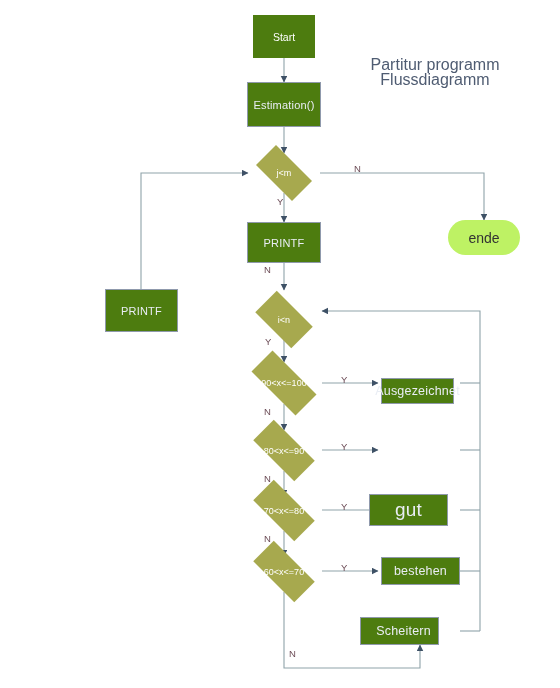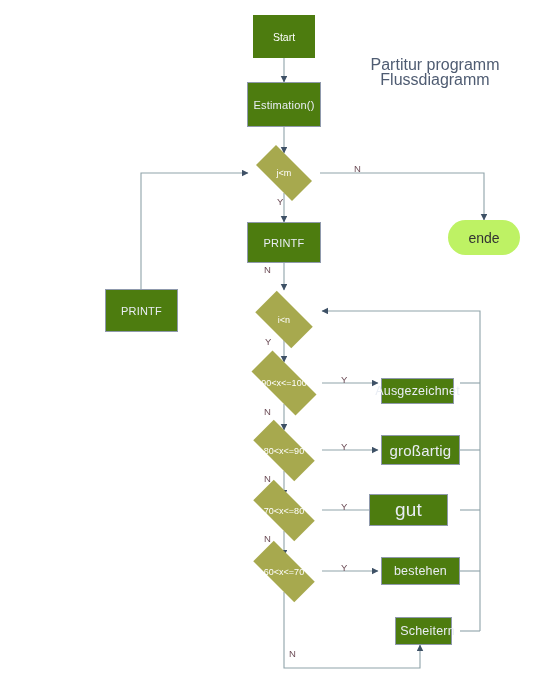--- a/index.html
+++ b/index.html
@@ -155,33 +155,30 @@
 
   <div class="dia" style="left:243px;top:551px;width:82px;height:41px;">
     <div class="shape"></div>
     <div class="txt">60&lt;x&lt;=70</div>
   </div>
 
   <div class="node proc mid" style="left:381px;top:370px;width:73px;height:26px;margin-top:8px;">
     <span>Ausgezeichnet</span>
   </div>
 
-  <div class="node proc big1" style="left:381px;top:435px;width:79px;height:30px;">
-    <span>großartig</span>
-  </div>
 
   <div class="node proc big2" style="left:369px;top:494px;width:79px;height:32px;">
     <span>gut</span>
   </div>
 
   <div class="node proc mid" style="left:381px;top:557px;width:79px;height:28px;">
     <span>bestehen</span>
   </div>
 
-  <div class="node proc mid" style="left:395px;top:617px;width:57px;height:28px;padding-left:8px;">
+  <div class="node proc mid" style="left:360px;top:617px;width:79px;height:28px;padding-left:8px;">
     <span>Scheitern</span>
   </div>
 
   <div class="edge-label" style="left:354px;top:163px;">N</div>
   <div class="edge-label" style="left:277px;top:196px;">Y</div>
   <div class="edge-label" style="left:264px;top:264px;">N</div>
   <div class="edge-label" style="left:265px;top:336px;">Y</div>
 
   <div class="edge-label" style="left:341px;top:374px;">Y</div>
   <div class="edge-label" style="left:264px;top:406px;">N</div>

